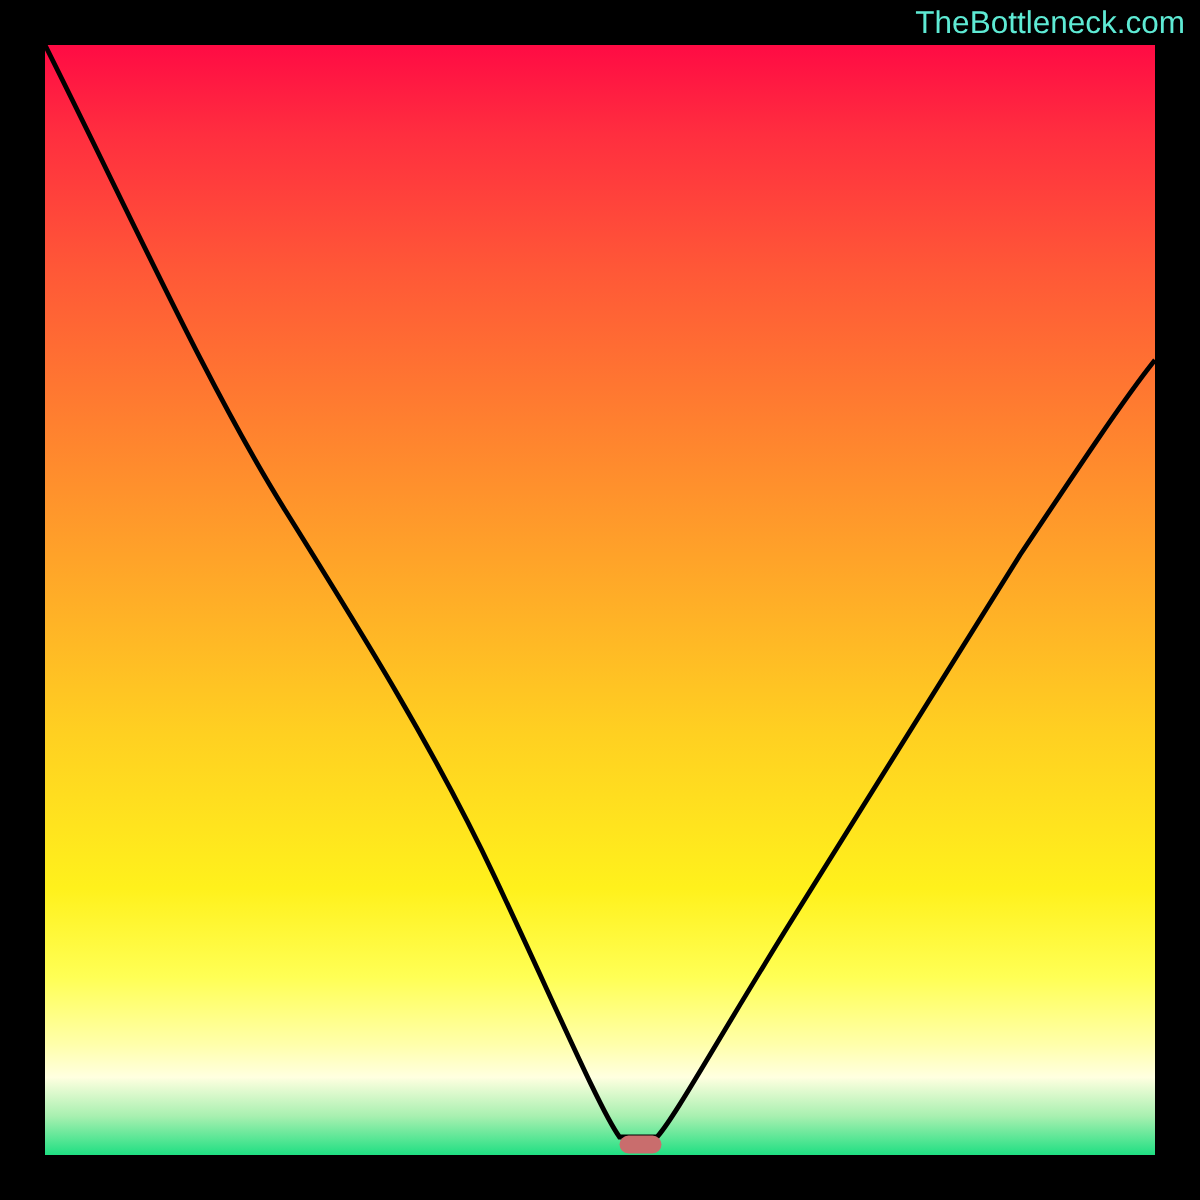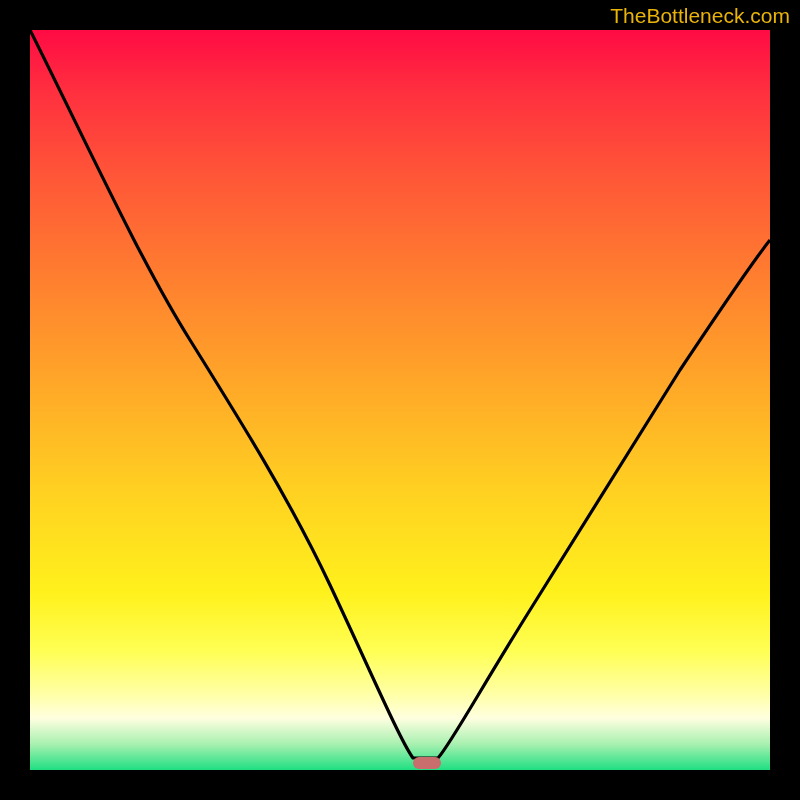--- a/index.html
+++ b/index.html
@@ -60,21 +60,21 @@
     position: absolute;
     width: 28px;
     height: 12px;
     border-radius: 6px;
     background: #c96d6d;
   }
   .watermark {
     position: absolute;
     top: 4px;
     right: 10px;
-    color: #eab308;
+    color: #5eead4;
     font-size: 21px;
     font-weight: 500;
     letter-spacing: 0px;
     user-select: none;
   }
 </style>
 </head>
 <body>
 
 <div class="frame">

